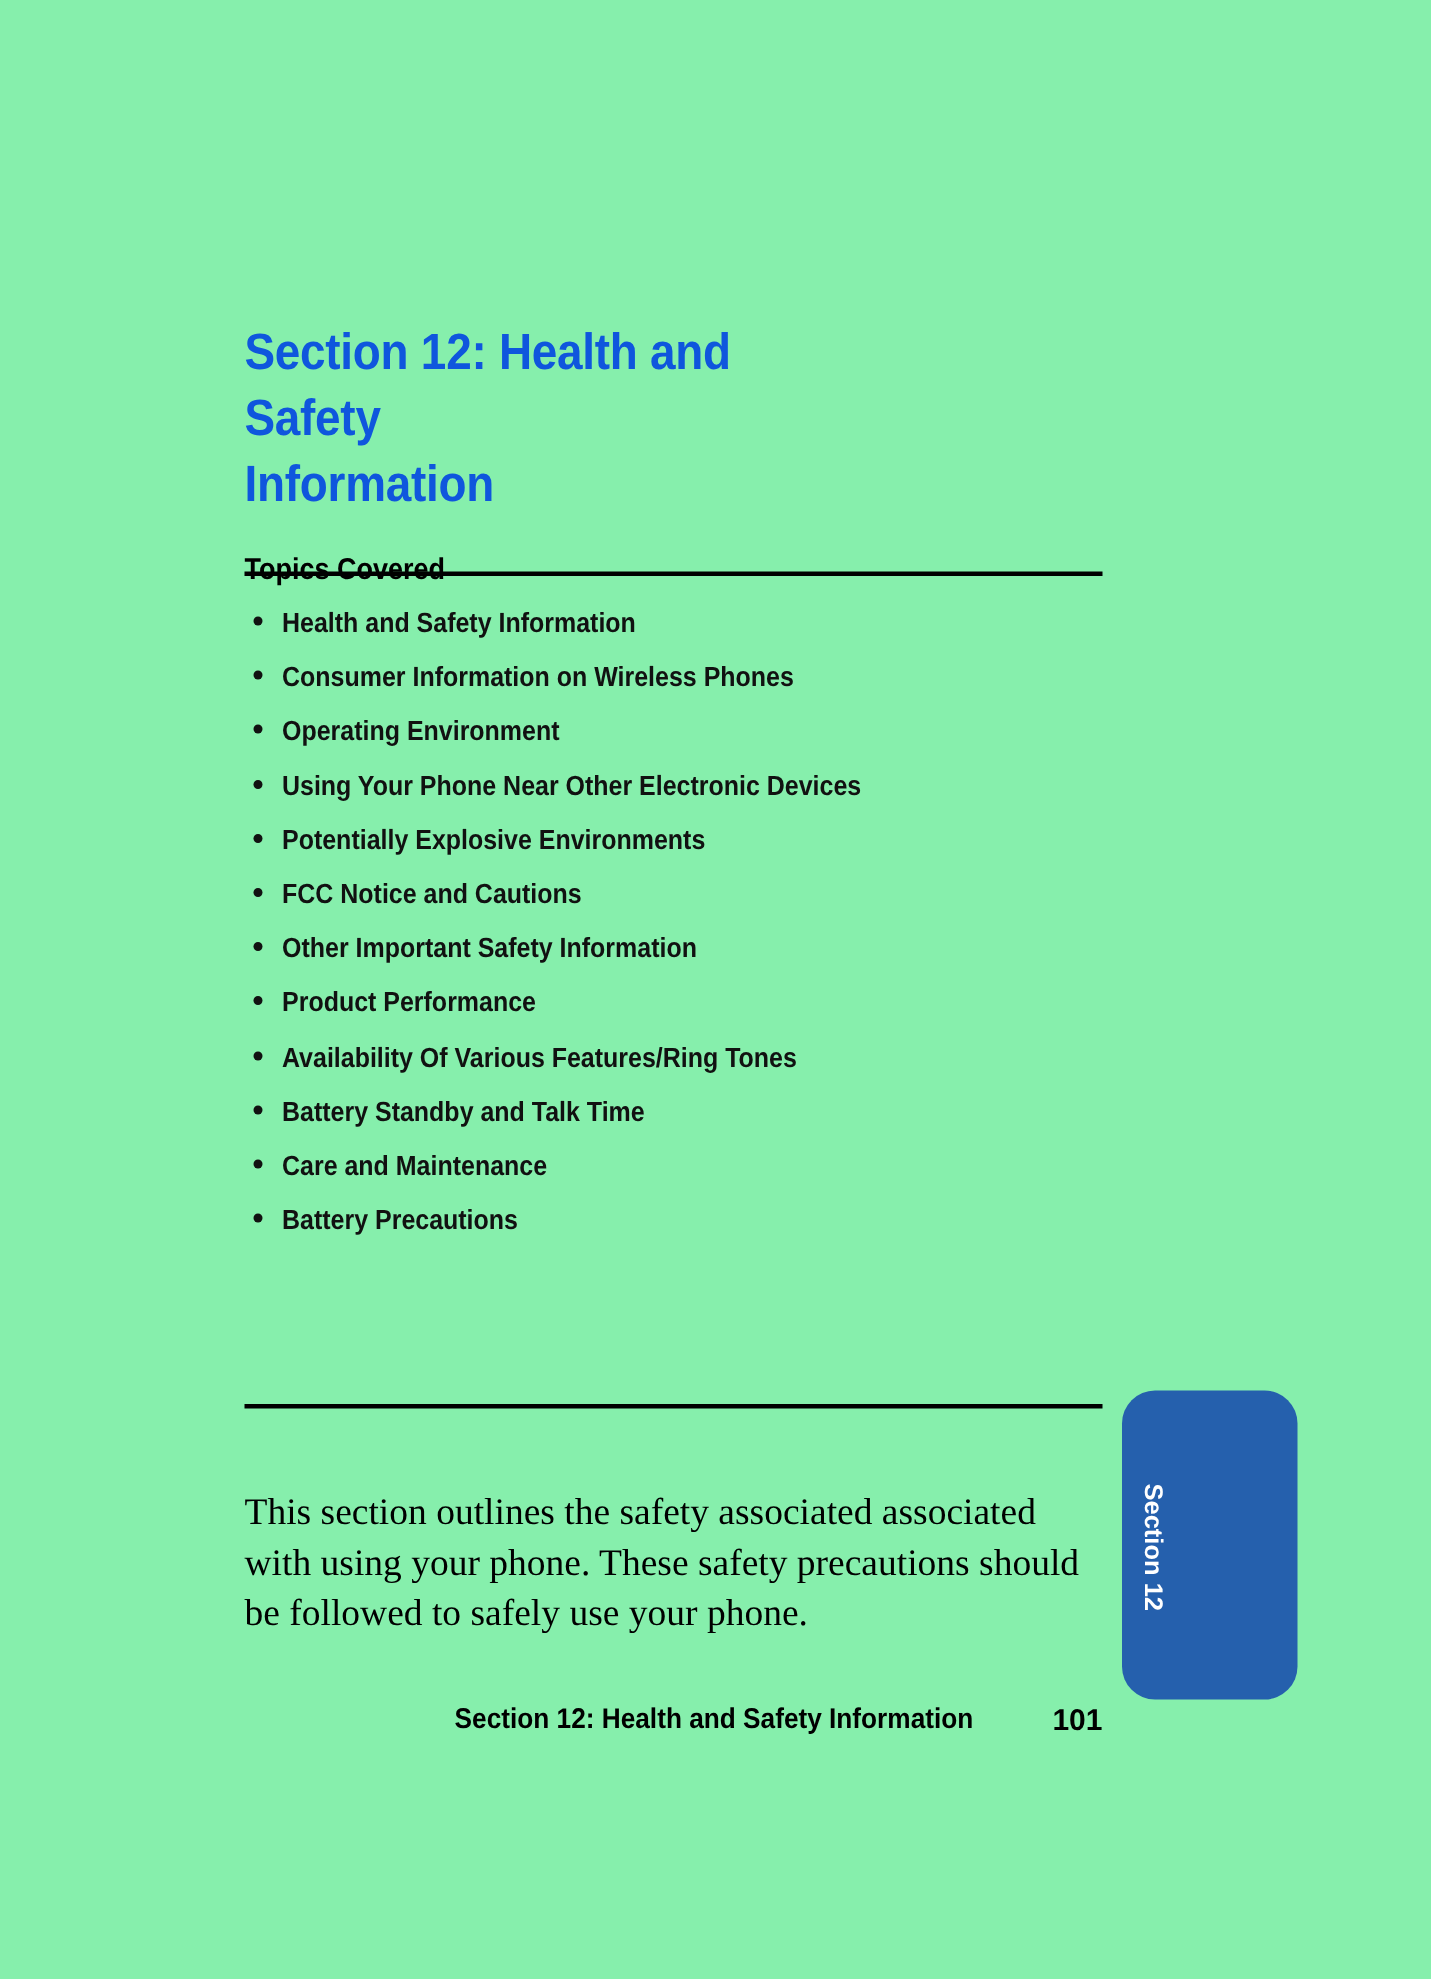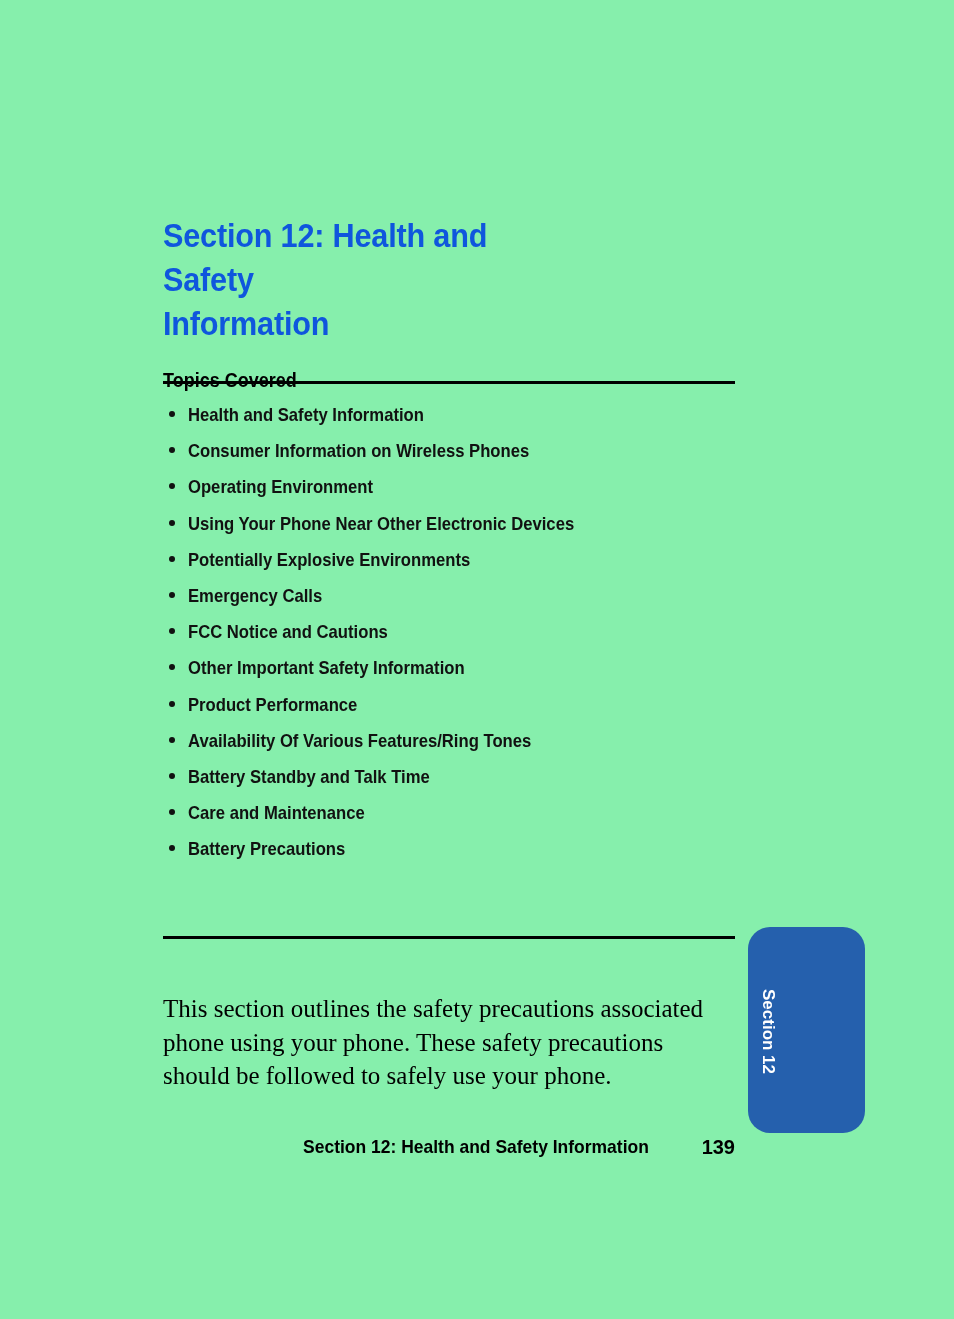--- a/index.html
+++ b/index.html
@@ -207,24 +207,20 @@
     <li class="topic-item">
       <span class="topic-bullet"></span>
       <span class="topic-label">Using Your Phone Near Other Electronic Devices</span>
     </li>
     <li class="topic-item">
       <span class="topic-bullet"></span>
       <span class="topic-label">Potentially Explosive Environments</span>
     </li>
     <li class="topic-item">
       <span class="topic-bullet"></span>
-      <span class="topic-label">Emergency Calls</span>
-    </li>
-    <li class="topic-item">
-      <span class="topic-bullet"></span>
       <span class="topic-label">FCC Notice and Cautions</span>
     </li>
     <li class="topic-item">
       <span class="topic-bullet"></span>
       <span class="topic-label">Other Important Safety Information</span>
     </li>
     <li class="topic-item">
       <span class="topic-bullet"></span>
       <span class="topic-label">Product Performance</span>
     </li>
@@ -241,24 +237,24 @@
       <span class="topic-label">Care and Maintenance</span>
     </li>
     <li class="topic-item">
       <span class="topic-bullet"></span>
       <span class="topic-label">Battery Precautions</span>
     </li>
   </ul>
 
   <div class="rule rule-bottom"></div>
 
-  <p class="intro-paragraph">This section outlines the safety precautions associated phone using your phone. These safety precautions should be followed to safely use your phone.</p>
+  <p class="intro-paragraph">This section outlines the safety associated associated with using your phone. These safety precautions should be followed to safely use your phone.</p>
 
   <div class="side-tab">
     <div class="side-tab-label">Section 12</div>
   </div>
 
   <div class="footer">
     <span class="footer-title">Section 12: Health and Safety Information</span>
-    <span class="footer-page-number">139</span>
+    <span class="footer-page-number">101</span>
   </div>
 
 </div>
 
 </body></html>

